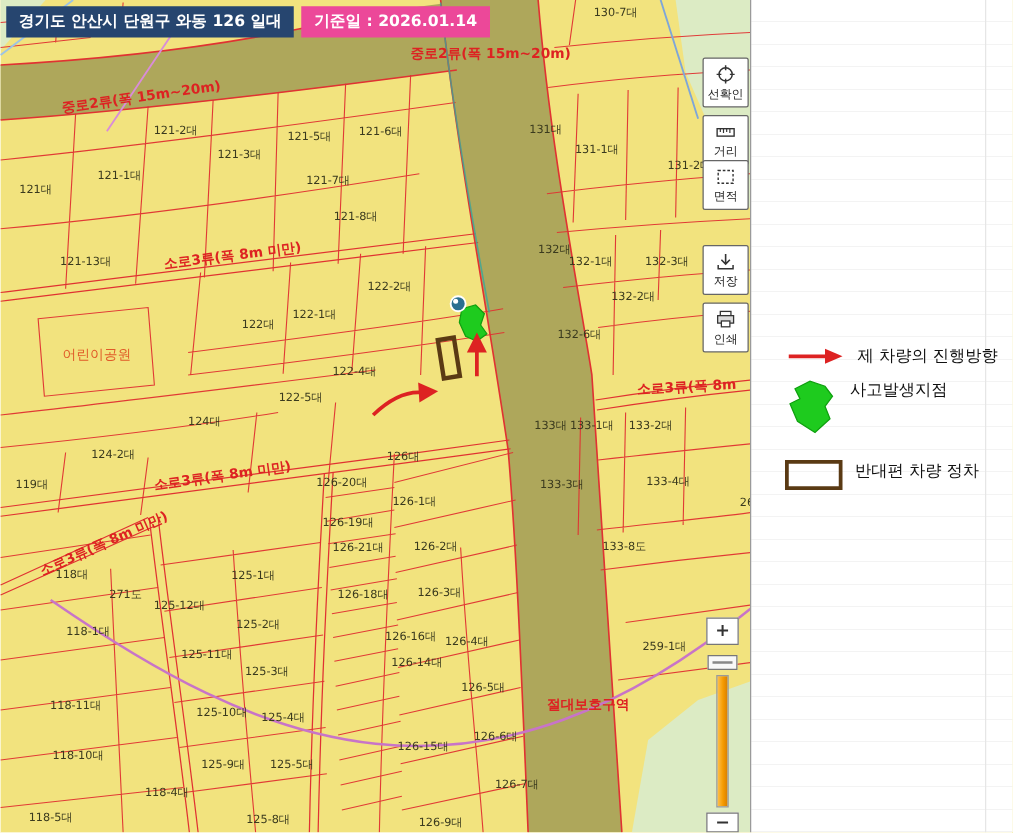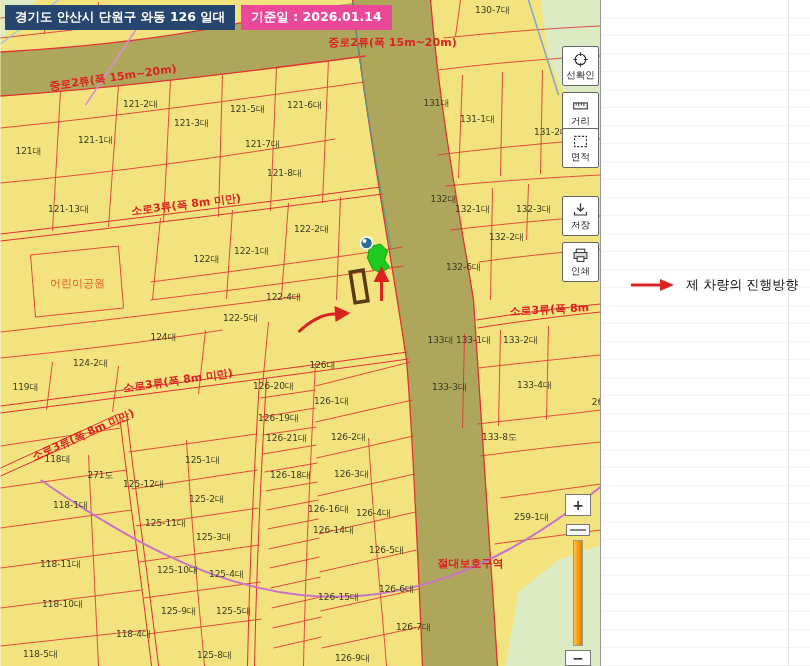--- a/index.html
+++ b/index.html
@@ -253,14 +253,26 @@
 
   <div class="legend-row" style="left:628px;top:276px">
     <span>
       <svg width="48" height="18" viewBox="0 0 48 18">
           <line x1="3" y1="9" x2="32" y2="9" style="stroke:var(--roadlabel)" stroke-width="3"></line>
           <polygon points="32,3 46,9 32,15" style="fill:var(--roadlabel)"></polygon>
         </svg>
     </span>
     <span class="legend-label">제 차량의 진행방향</span>
   </div>
+  <div class="legend-row" style="left:630px;top:303px">
+    <span>
+      <svg width="40" height="46" viewBox="0 0 40 46">
+          <polygon points="6,8 18,2 30,6 36,14 30,22 34,32 22,43 8,34 2,20 10,16" style="fill:var(--accident)" stroke="#0FA00F" stroke-width="1"></polygon>
+        </svg>
+    </span>
+    <span class="legend-label">사고발생지점</span>
+  </div>
+  <div class="legend-row" style="left:628px;top:368px">
+    <span class="legend-rect"></span>
+    <span class="legend-label">반대편 차량 정차</span>
+  </div>
 
 </div>
 
 </body></html>

